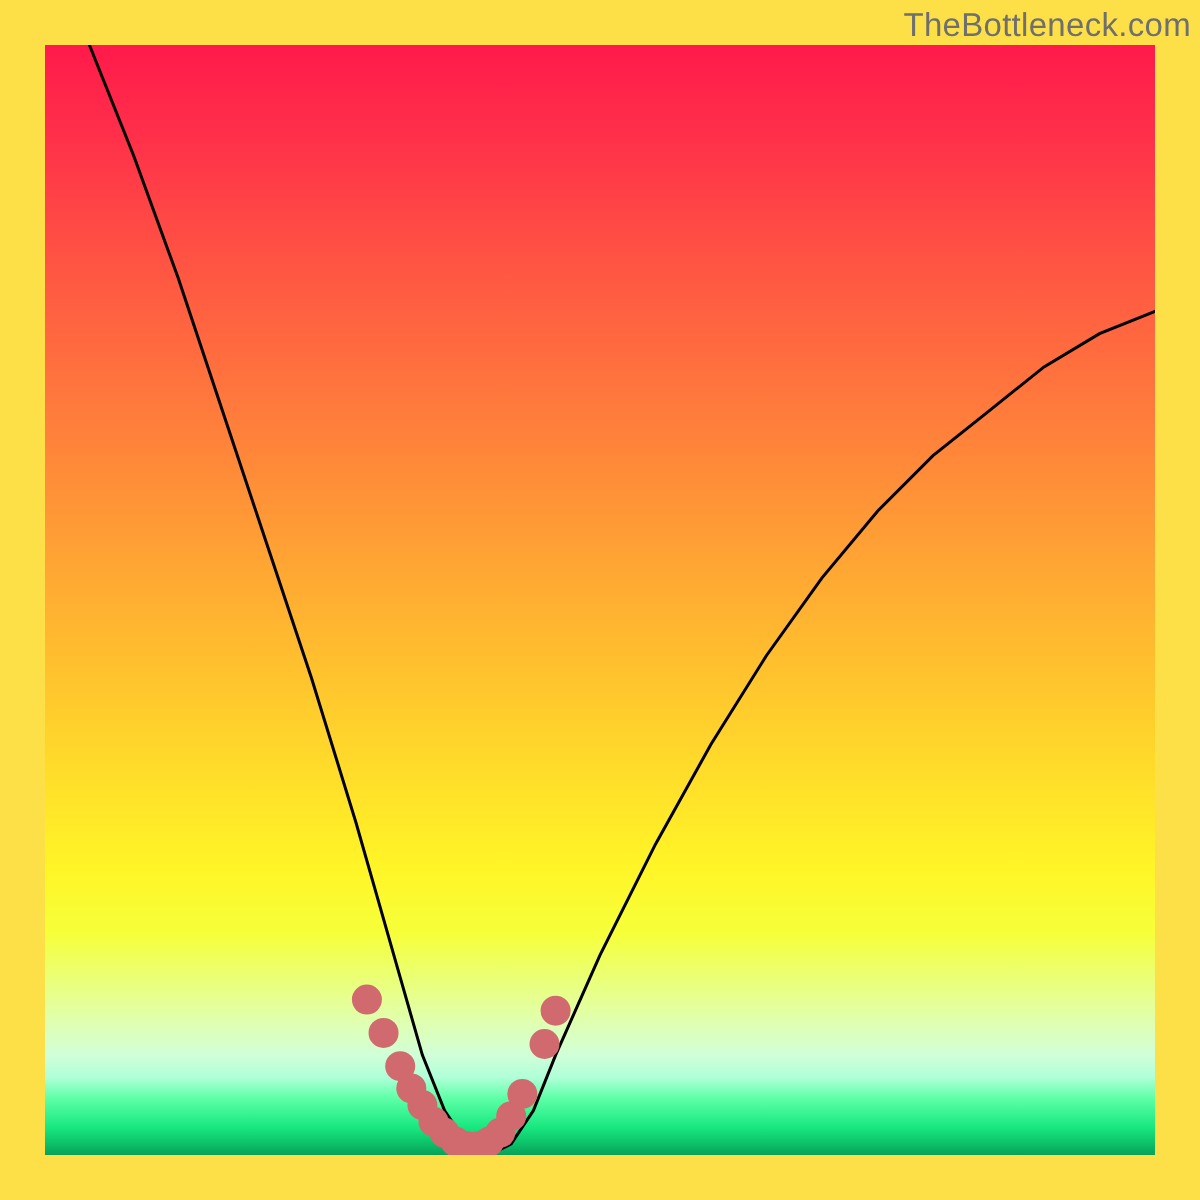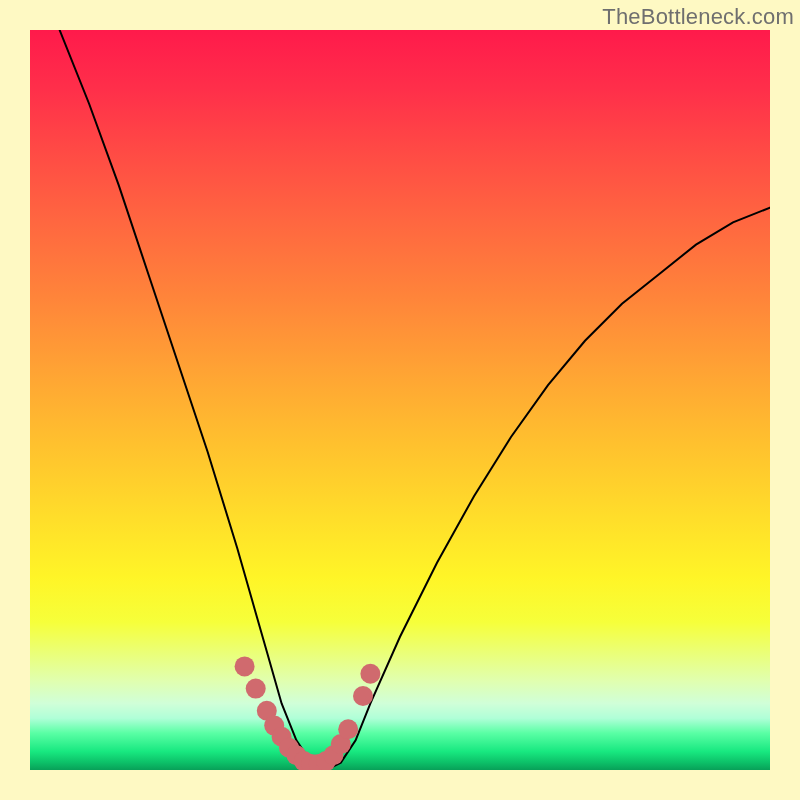--- a/index.html
+++ b/index.html
@@ -1,16 +1,16 @@
 <!DOCTYPE html>
 <html><head>
 <meta charset="utf-8">
 <style>
   html,body{margin:0;padding:0;width:800px;height:800px;background:#000;overflow:hidden;font-family:Arial,Helvetica,sans-serif}
-  .frame{position:absolute;left:0;top:0;width:800px;height:800px;background:#fef9c3}
+  .frame{position:absolute;left:0;top:0;width:800px;height:800px;background:#fde047}
   .plot{position:absolute;left:30px;top:30px;width:740px;height:740px;overflow:hidden}
   .gradient{position:absolute;left:0;top:0;width:100%;height:100%;
     background:linear-gradient(to bottom,
       #ff1a4b 0%,
       #ff2f4a 8%,
       #ff4945 16%,
       #ff6740 26%,
       #ff843a 36%,
       #ffa334 46%,
       #ffc12e 56%,

